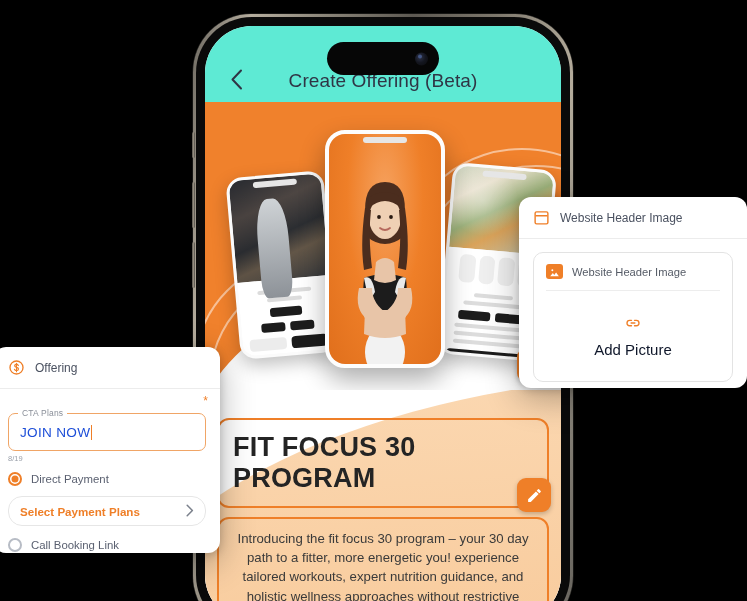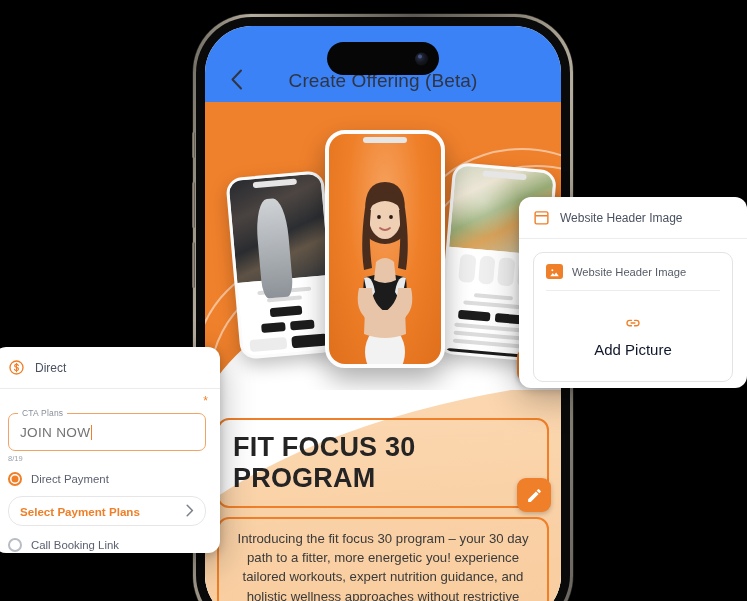--- a/index.html
+++ b/index.html
@@ -56,21 +56,21 @@
     background: radial-gradient(circle at 38% 36%, #2d3348 0%, #14161f 48%, #0a0a0c 100%);
   }
   .island-cam::after{
     content:""; position:absolute; left:3px; top:2.5px; width:4px; height:4px;
     border-radius:50%; background:rgba(90,120,190,.55);
   }
 
   
   .app-header {
     position:relative; height:76px; display:flex; align-items:flex-end;
-    padding: 0 18px 10px 18px; background:#3b82f6; z-index:5;
+    padding: 0 18px 10px 18px; background:#5eead4; z-index:5;
   }
   .back-btn {
     width:26px; height:26px; display:flex; align-items:center; justify-content:center;
     cursor:pointer; flex:0 0 auto;
   }
   .back-btn svg { display:block; }
   .app-title {
     flex:1; text-align:center; font-size:19px; color:#2f3545;
     font-weight:400; letter-spacing:.1px; margin-right:26px;
   }
@@ -221,21 +221,21 @@
   .pr-body { padding:14px 14px 0; position:relative; }
   .req-star { position:absolute; right:12px; top:6px; color:#ef7f28; font-size:12px; line-height:1; }
   .field {
     position:relative; border:1px solid #f0a566; border-radius:7px;
     height:38px; display:flex; align-items:center; padding:0 11px; margin-top:10px;
   }
   .field-legend {
     position:absolute; top:-6px; left:9px; background:#fff; padding:0 4px;
     font-size:8.5px; color:#8a8f99; letter-spacing:.2px;
   }
-  .field-value { font-size:13.6px; color:#737373; letter-spacing:.3px; }
+  .field-value { font-size:13.6px; color:#1d4ed8; letter-spacing:.3px; }
   .caret { display:inline-block; width:1px; height:15px; background:#ef7f28; margin-left:1px; }
   .char-count { font-size:7.5px; color:#9aa0aa; margin-top:3px; padding-right:3px; }
 
   .radio-row { display:flex; align-items:center; gap:9px; margin-top:9px; cursor:pointer; }
   .radio {
     width:14px; height:14px; border-radius:50%; flex:0 0 auto;
     border:2px solid #b7bcc5; background:#fff; position:relative;
   }
   .radio.checked { border-color:#ef7f28; }
   .radio.checked::after{
@@ -418,21 +418,21 @@
     </div>
   </div>
 
   <div class="panel" id="panel-pricing">
     <div class="panel-head">
       <svg width="17" height="17" viewBox="0 0 24 24" fill="none">
         <circle cx="12" cy="12" r="9.2" stroke="#ef7f28" stroke-width="1.9"></circle>
         <path d="M14.6 9.2c-.5-1-1.5-1.5-2.6-1.5-1.5 0-2.6.8-2.6 2s1 1.7 2.6 2.1c1.7.4 2.8 1 2.8 2.3 0 1.3-1.2 2.2-2.8 2.2-1.3 0-2.3-.6-2.8-1.6" stroke="#ef7f28" stroke-width="1.7" stroke-linecap="round"></path>
         <path d="M12 6v12" stroke="#ef7f28" stroke-width="1.5" stroke-linecap="round"></path>
       </svg>
-      <span class="panel-head-title">Direct</span>
+      <span class="panel-head-title">Offering</span>
     </div>
 
     <div class="pr-body">
       <span class="req-star">*</span>
 
       <div class="field">
         <span class="field-legend">CTA Plans</span>
         <span class="field-value">JOIN NOW</span>
         <span class="caret"></span>
       </div>

